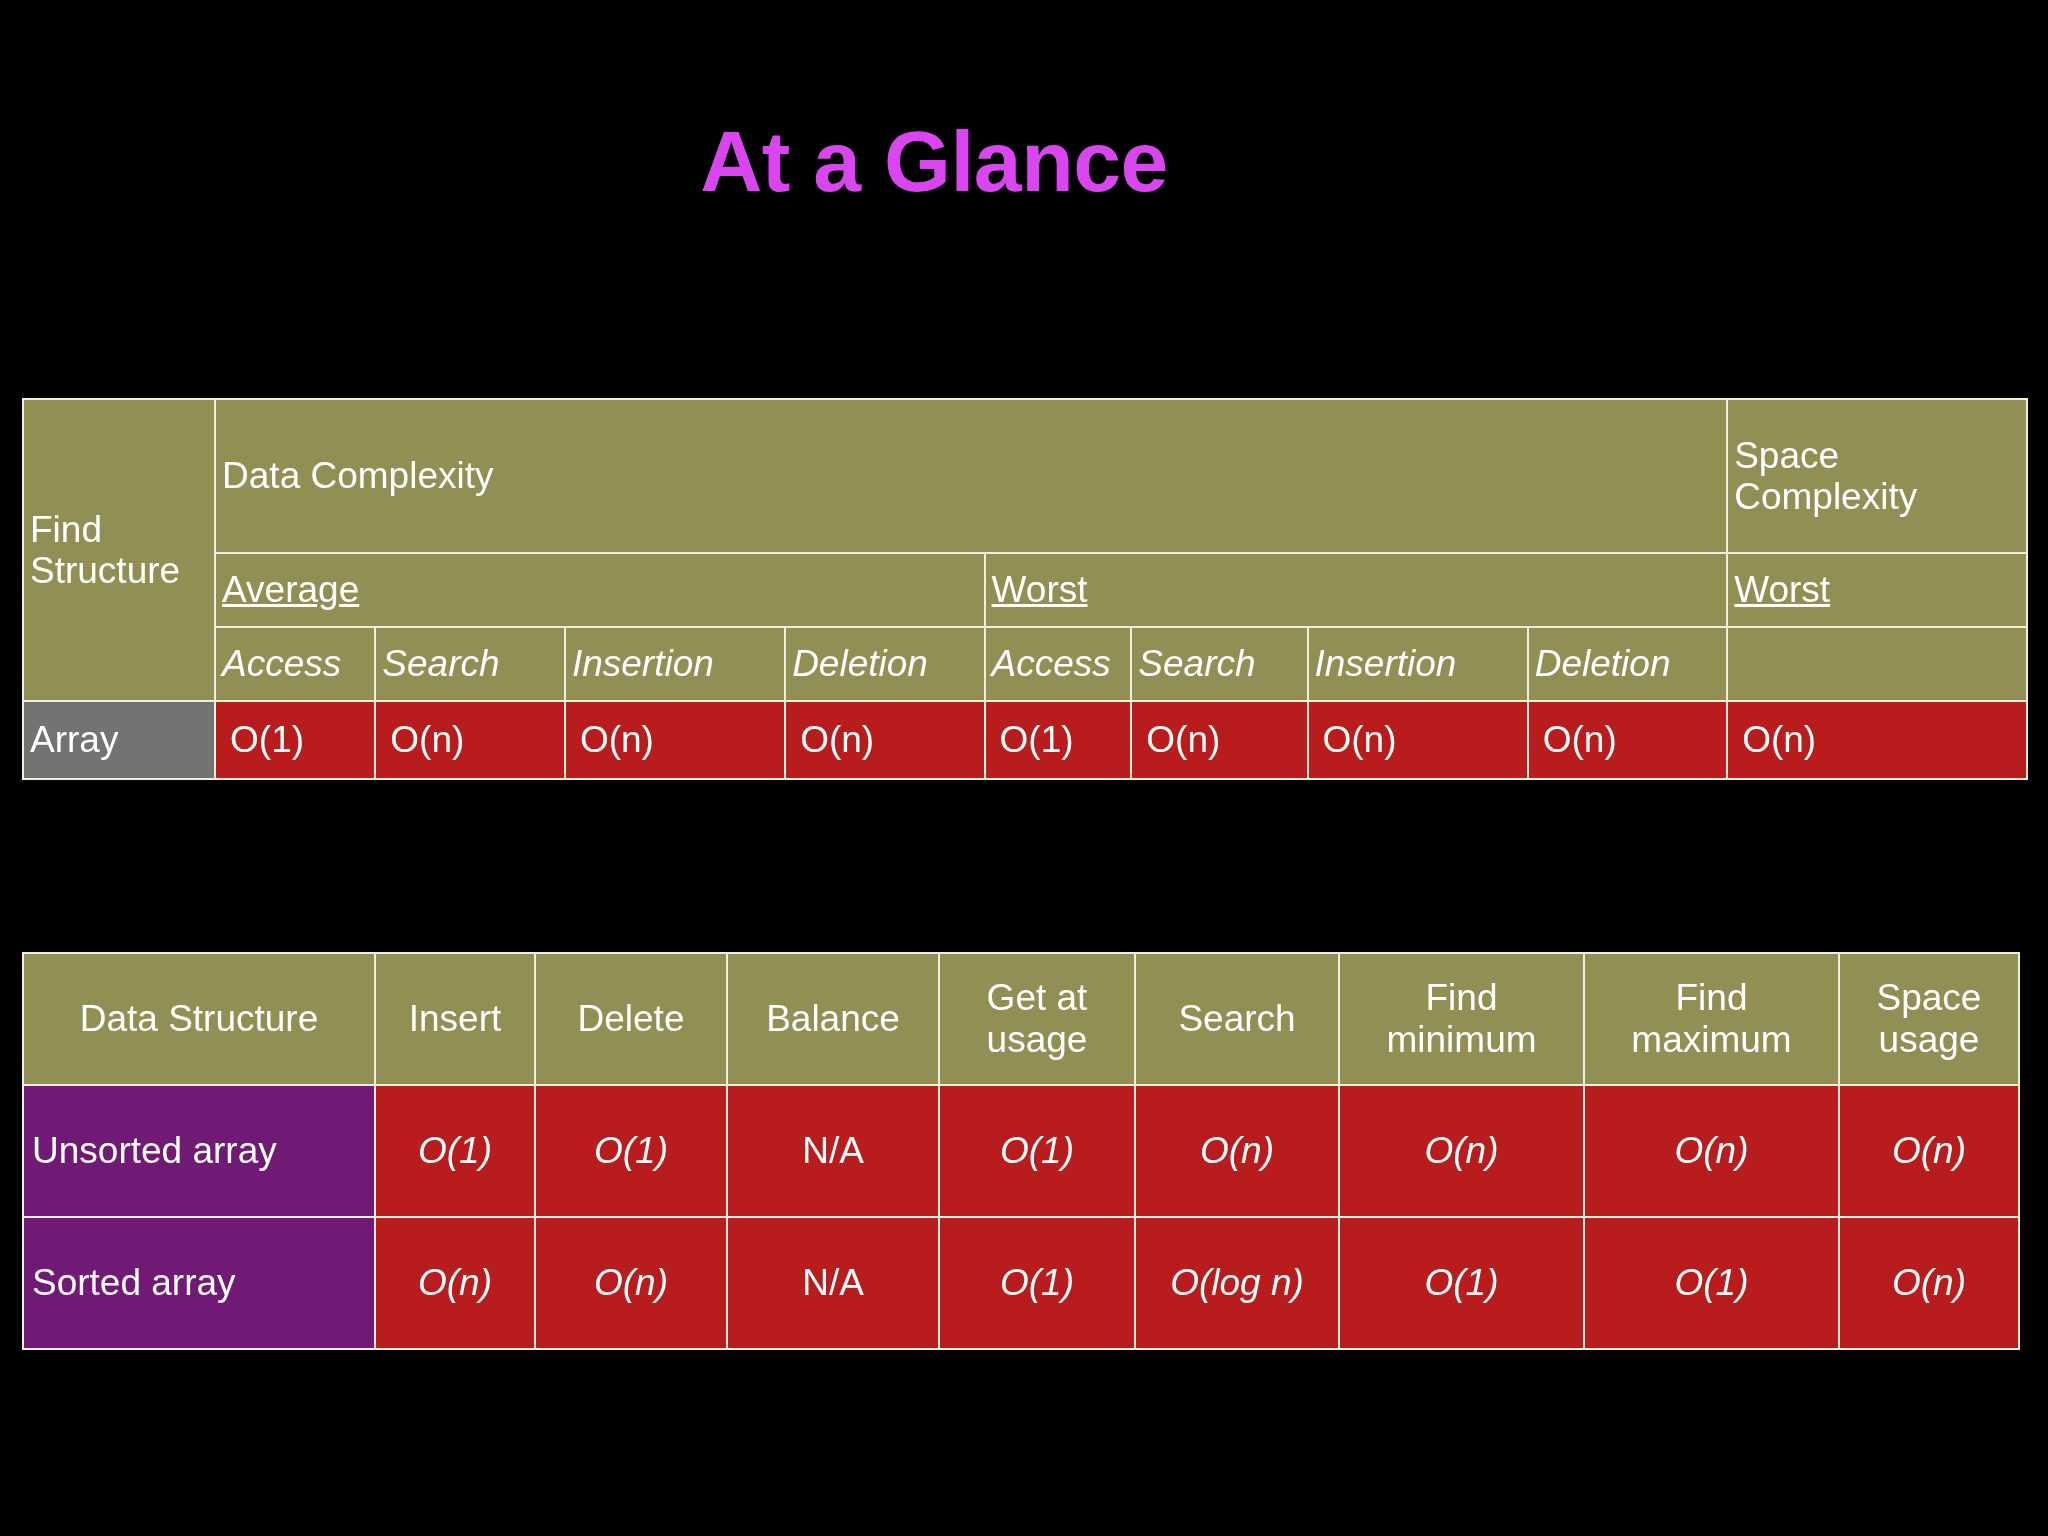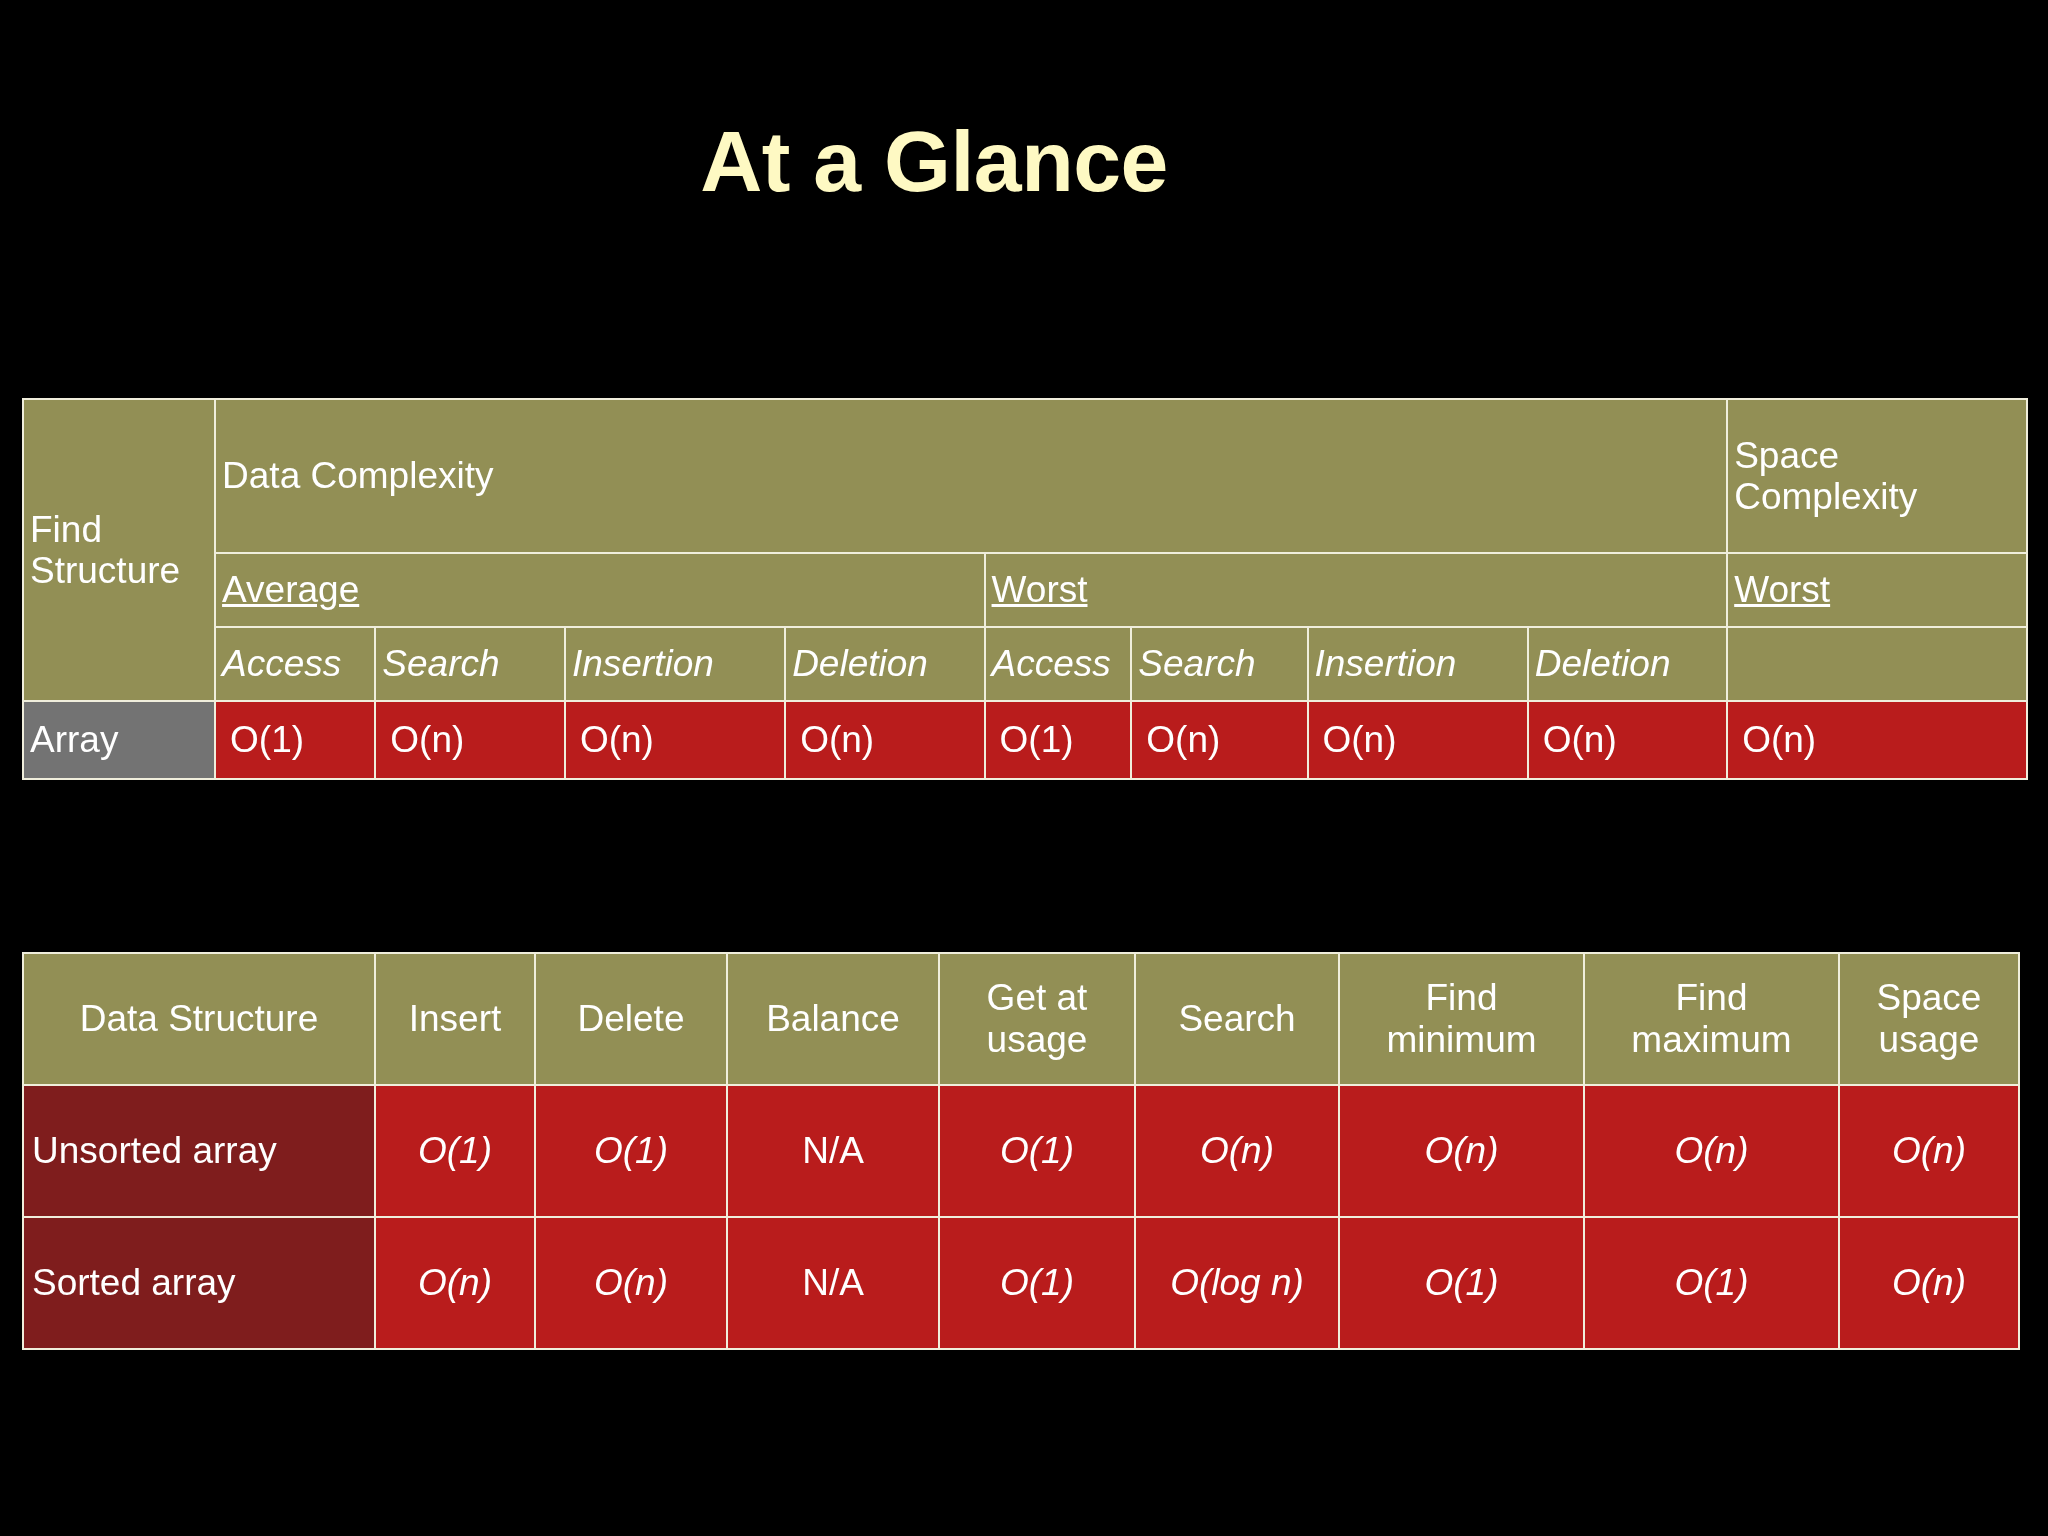--- a/index.html
+++ b/index.html
@@ -18,21 +18,21 @@
 
   
   #slide-title {
     position: absolute;
     left: 0;
     top: 118px;
     width: 1868px;
     text-align: center;
     font-size: 86px;
     font-weight: bold;
-    color: #fef9c3;
+    color: #d946ef;
     letter-spacing: -0.5px;
     line-height: 1;
   }
 
   
   .cx-table {
     position: absolute;
     border-collapse: collapse;
     table-layout: fixed;
     color: #ffffff;
@@ -89,21 +89,21 @@
   }
   #table-two td.hdr {
     height: 130px;
     padding: 0 8px;
   }
   #table-two td.cell {
     height: 80px;
     padding: 0 8px;
   }
   #table-two .rowlabel {
-    background: #7f1d1d;
+    background: #701a75;
     text-align: left;
     padding-left: 20px;
   }
   #table-two .cell .bigO {
     font-style: italic;
   }
   .bigO { font-style: italic; }
   .nobreak { white-space: nowrap; }
   .hdr-2line { white-space: pre-line; }
 </style>

